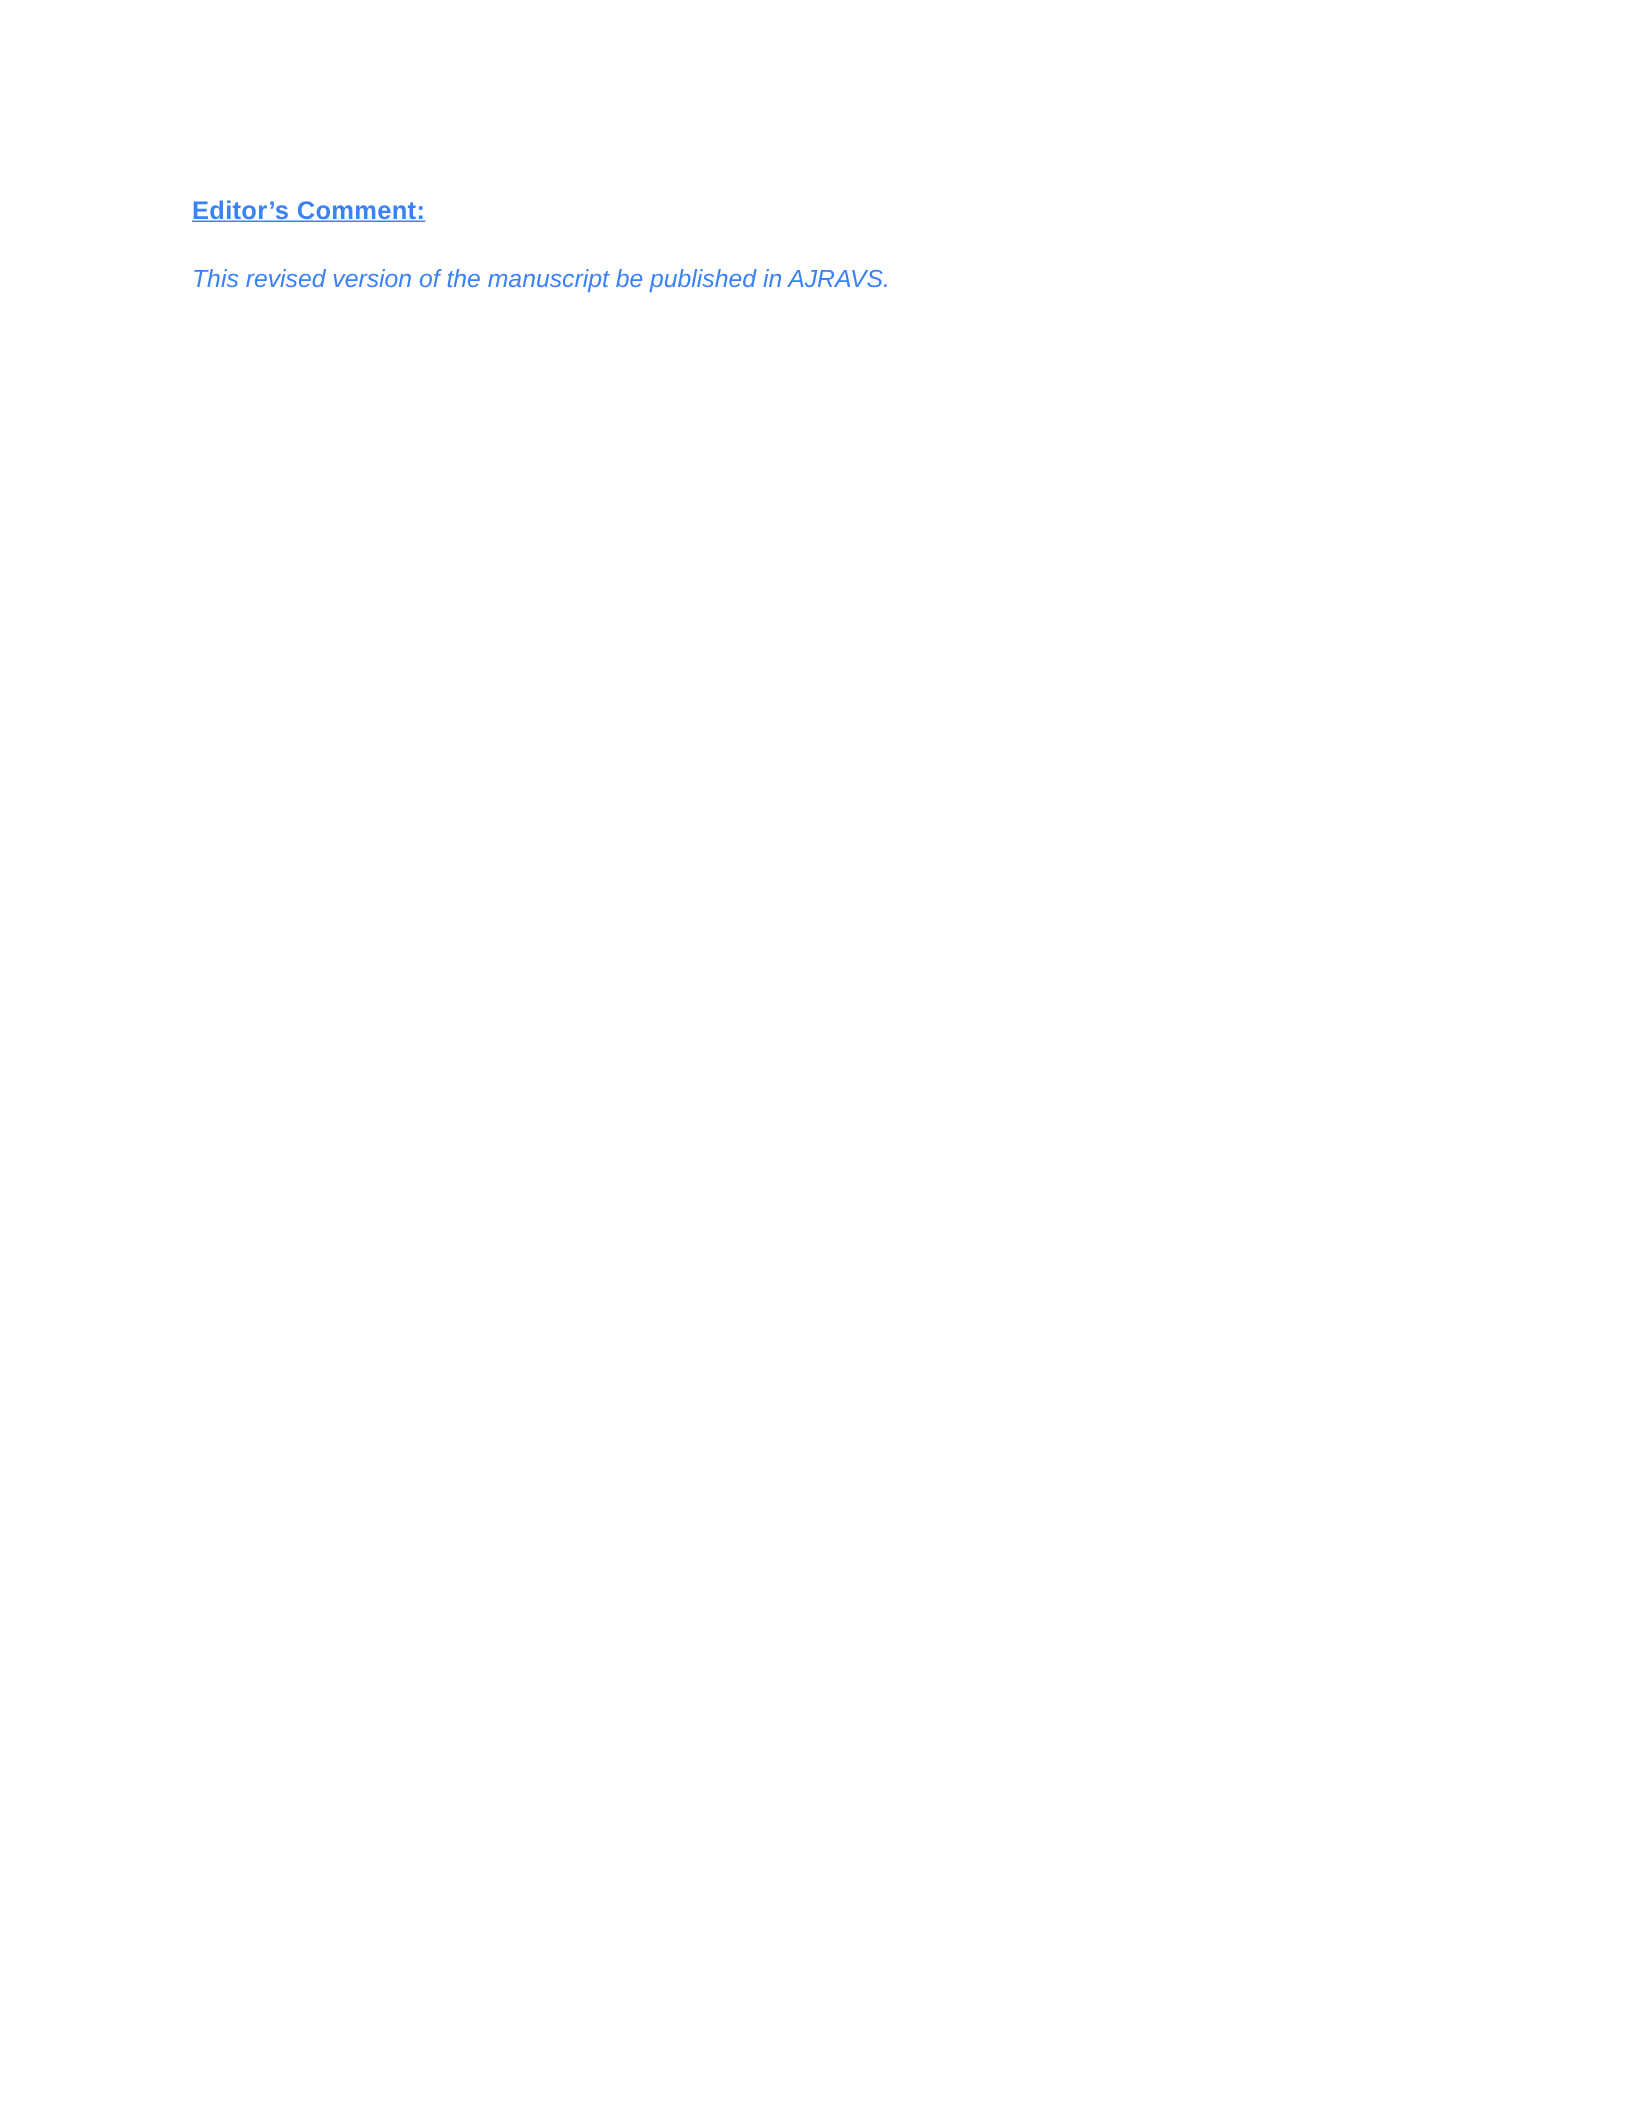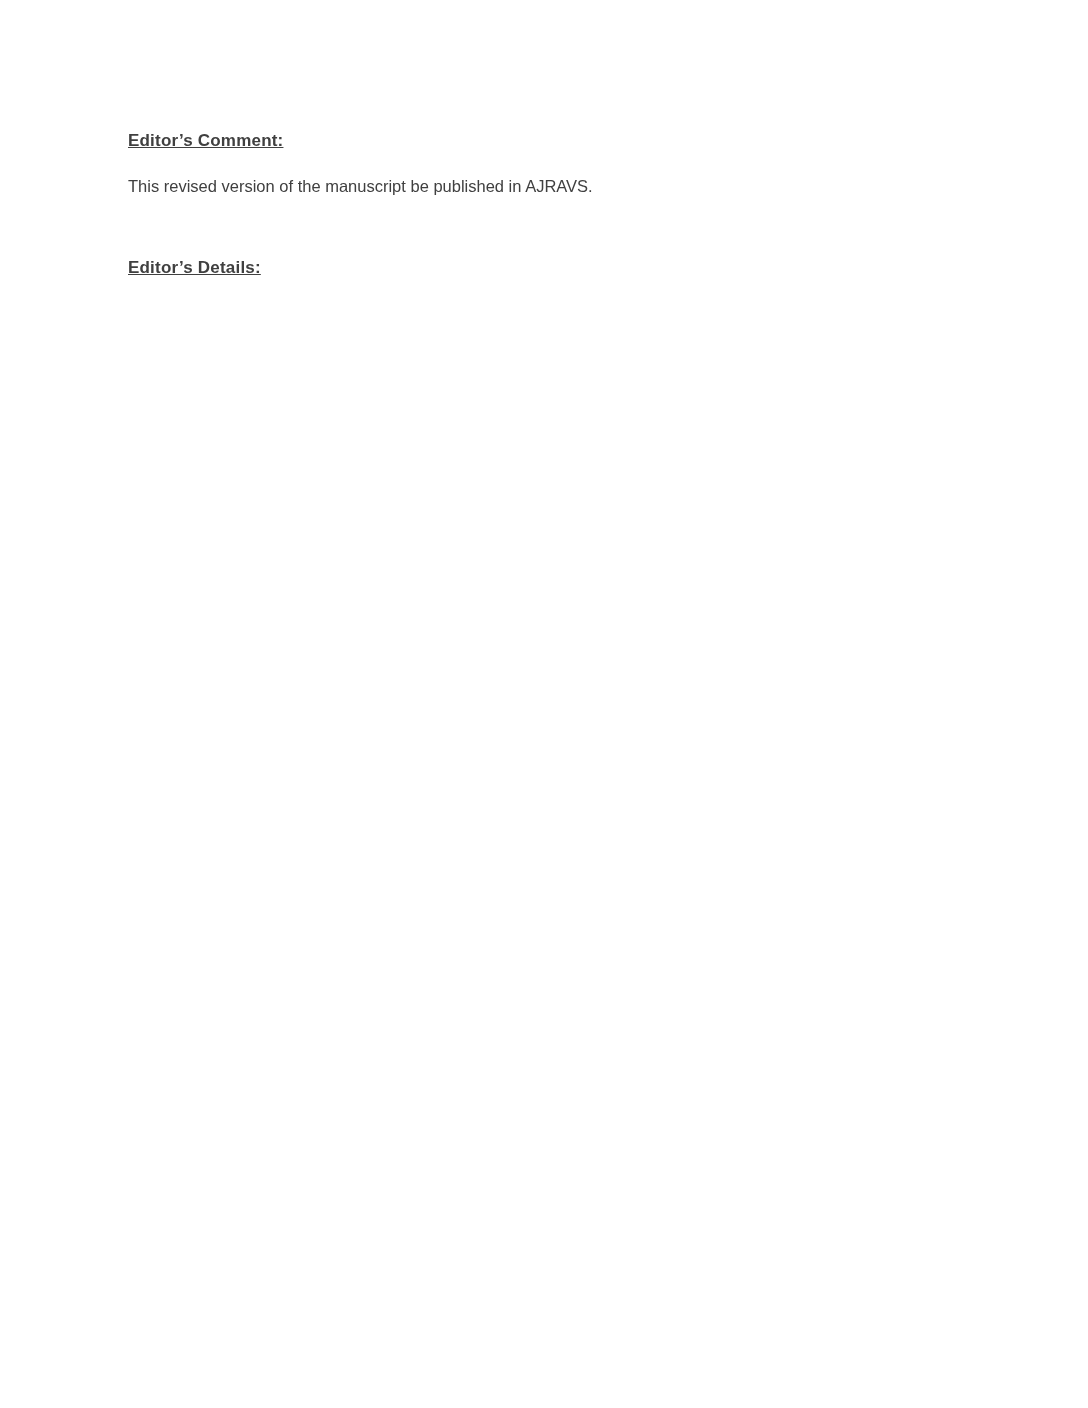--- a/index.html
+++ b/index.html
@@ -7,21 +7,21 @@
     padding: 0;
     background: #ffffff;
   }
   .page {
     position: relative;
     width: 1088px;
     height: 1408px;
     background: #ffffff;
     overflow: hidden;
     font-family: "Liberation Sans", sans-serif;
-    color: #404040;
+    color: #3b82f6;
   }
   .content {
     position: absolute;
     left: 128px;
     top: 131px;
     right: 60px;
   }
   .heading {
     font-size: 17px;
     font-weight: bold;
@@ -29,33 +29,32 @@
     line-height: 20px;
     margin: 0;
     letter-spacing: 0.2px;
   }
   .body-text {
     font-size: 16.5px;
     font-weight: normal;
     line-height: 21px;
     margin: 0;
   }
-  .comment-body   { margin-top: 25px; }
+  .comment-body   { margin-top: 25px; font-style: italic; }
   .second-heading { margin-top: 61px; }
   .name-line      { margin-top: 25px; }
   .affiliation-line { margin-top: 0; }
 </style>
 </head>
 <body>
 
 <div class="page">
   <div class="content">
 
     <h2 class="heading">Editor’s Comment:</h2>
 
     <p class="body-text comment-body">This revised version of the manuscript be published in AJRAVS.</p>
 
-    <h2 class="heading second-heading">Editor’s Details:</h2>
 
 
 
   </div>
 </div>
 
 </body></html>

